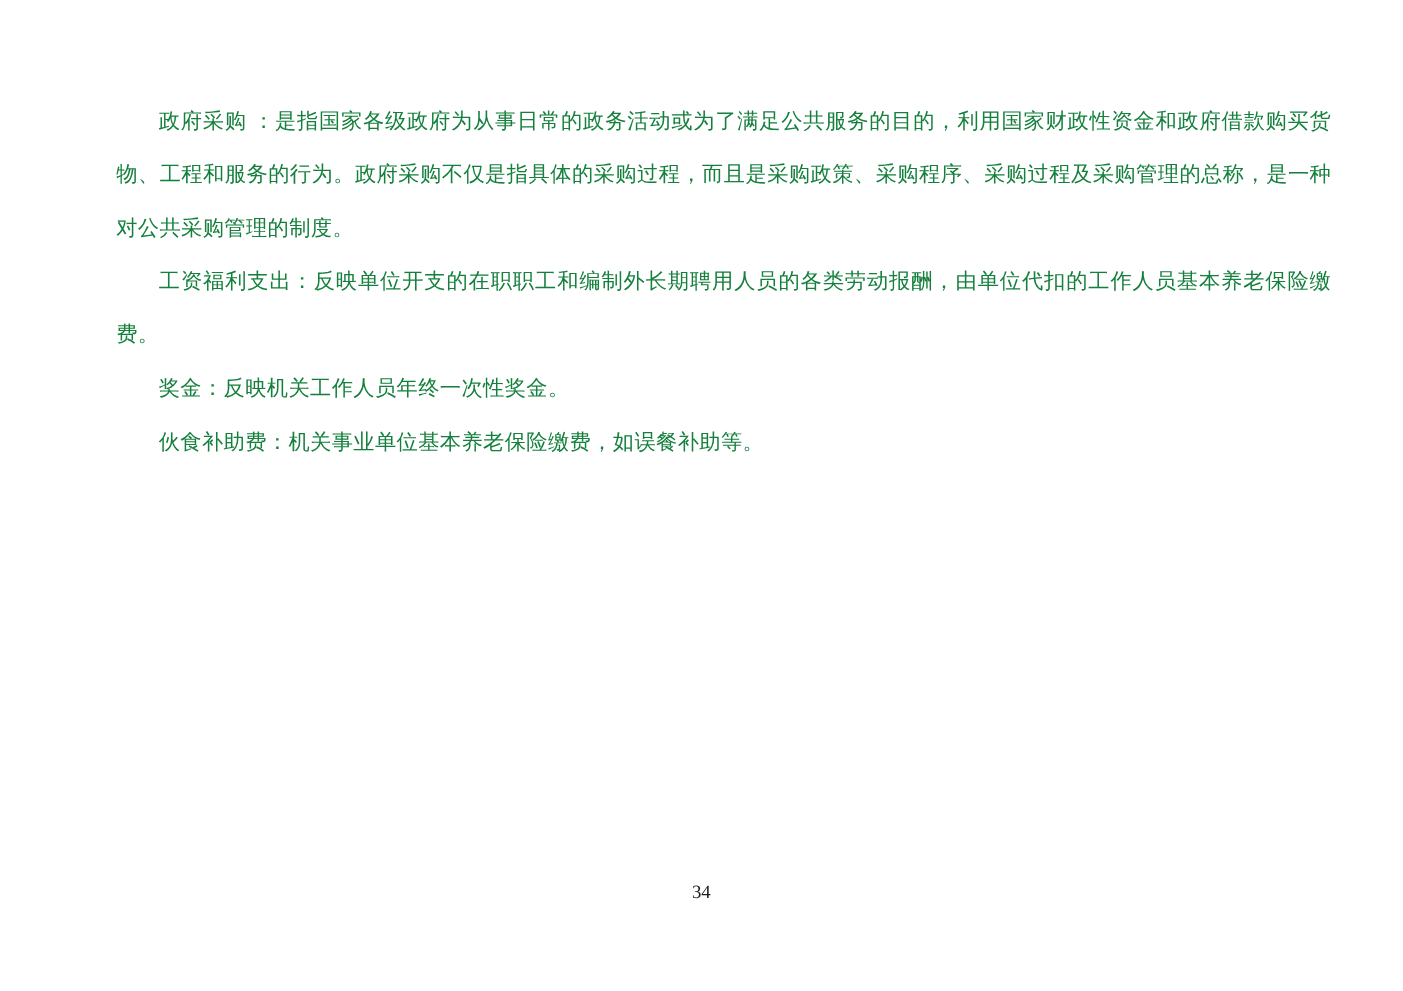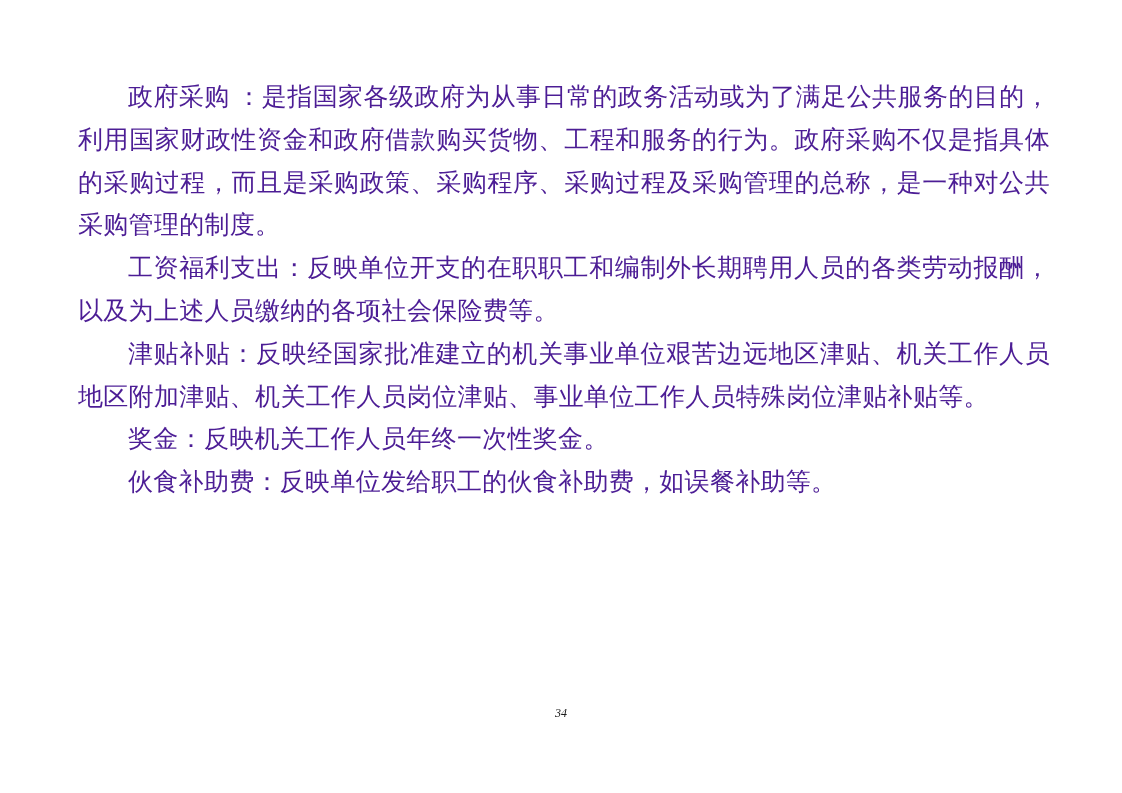--- a/index.html
+++ b/index.html
@@ -14,52 +14,50 @@
     overflow: hidden;
     font-family: "Liberation Serif", "DejaVu Serif", serif;
   }
   .page {
     position: absolute;
     inset: 0;
     background: #ffffff;
   }
   .content {
     position: absolute;
-    left: 78px;
+    left: 93px;
     top: 76px;
     width: 972px;
-    font-size: 25px;
+    font-size: 17px;
     line-height: 42.8px;
-    color: #4c1d95;
+    color: #15803d;
     text-align: justify;
     text-justify: inter-character;
     letter-spacing: 0.3px;
   }
   .para {
     text-indent: 2em;
     margin: 0;
     padding: 0;
   }
   .page-number {
     position: absolute;
     left: 0;
     right: 0;
     top: 706px;
     text-align: center;
-    font-size: 12px;
+    font-size: 15px;
     color: #1c1c1c;
     font-family: "Liberation Serif", "DejaVu Serif", serif;
-    font-style: italic;
   }
 </style>
 </head>
 <body>
 
 <div class="page">
   <div class="content">
     <p class="para">政府采购 ：是指国家各级政府为从事日常的政务活动或为了满足公共服务的目的，利用国家财政性资金和政府借款购买货物、工程和服务的行为。政府采购不仅是指具体的采购过程，而且是采购政策、采购程序、采购过程及采购管理的总称，是一种对公共采购管理的制度。</p>
-    <p class="para">工资福利支出：反映单位开支的在职职工和编制外长期聘用人员的各类劳动报酬，以及为上述人员缴纳的各项社会保险费等。</p>
-    <p class="para">津贴补贴：反映经国家批准建立的机关事业单位艰苦边远地区津贴、机关工作人员地区附加津贴、机关工作人员岗位津贴、事业单位工作人员特殊岗位津贴补贴等。</p>
+    <p class="para">工资福利支出：反映单位开支的在职职工和编制外长期聘用人员的各类劳动报酬，由单位代扣的工作人员基本养老保险缴费。</p>
     <p class="para">奖金：反映机关工作人员年终一次性奖金。</p>
-    <p class="para">伙食补助费：反映单位发给职工的伙食补助费，如误餐补助等。</p>
+    <p class="para">伙食补助费：机关事业单位基本养老保险缴费，如误餐补助等。</p>
   </div>
   <div class="page-number">34</div>
 </div>
 
 </body></html>

